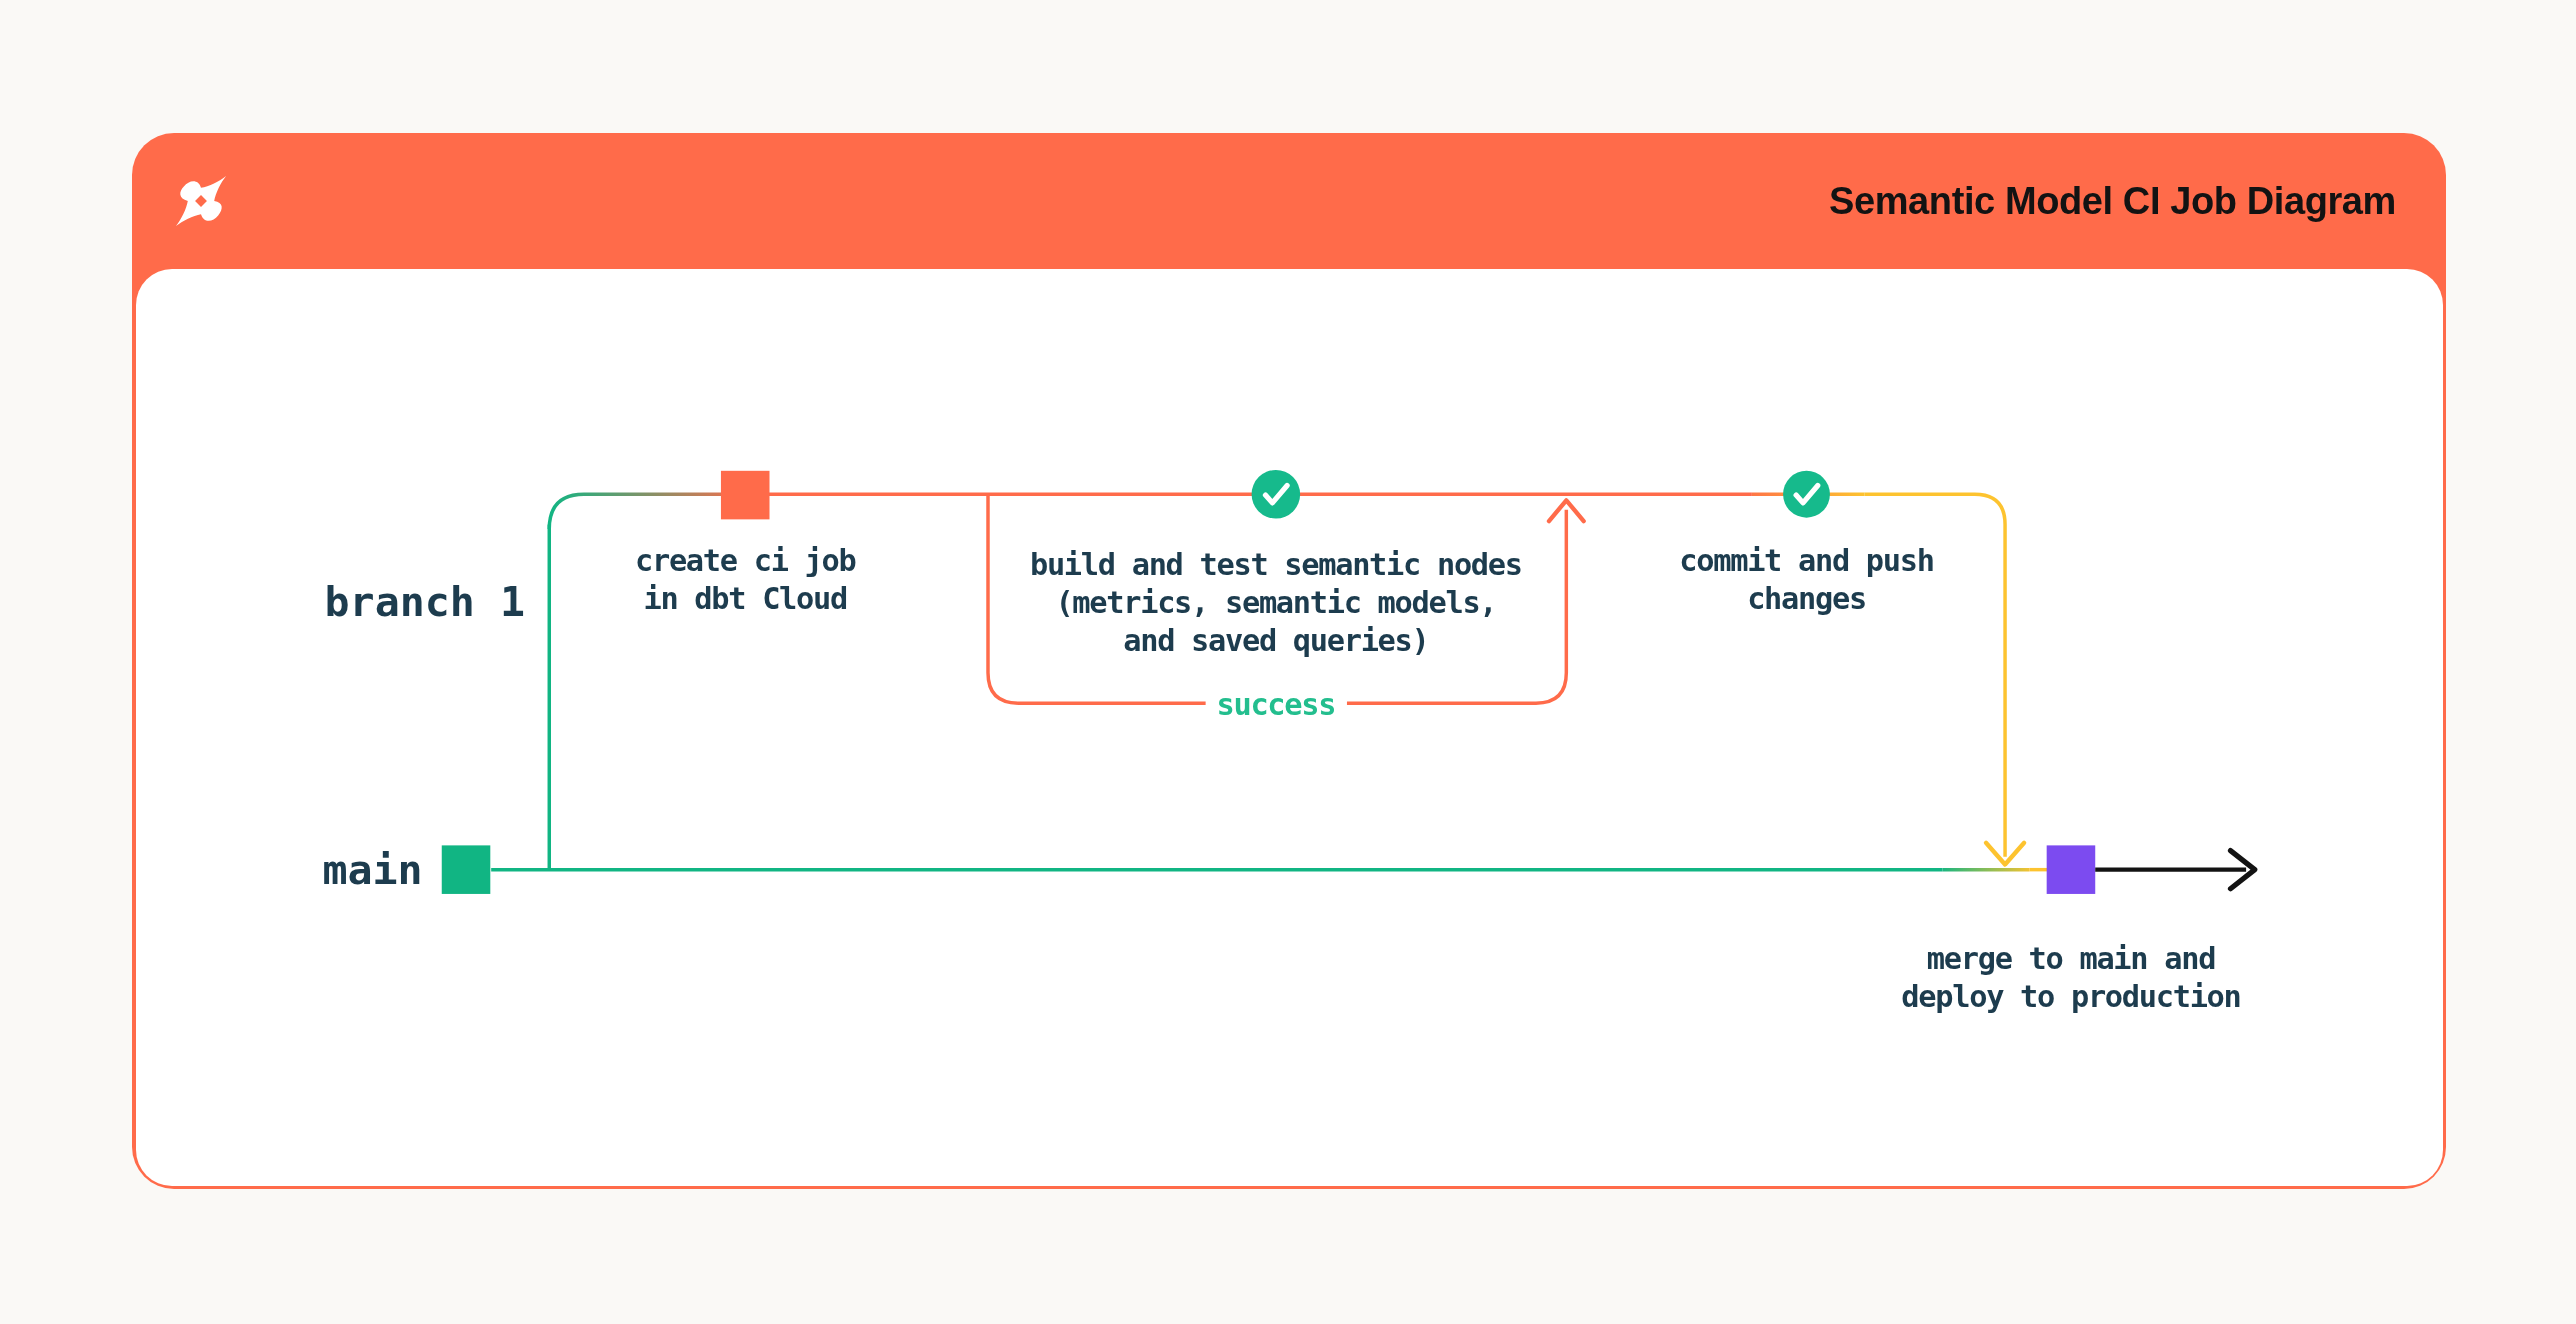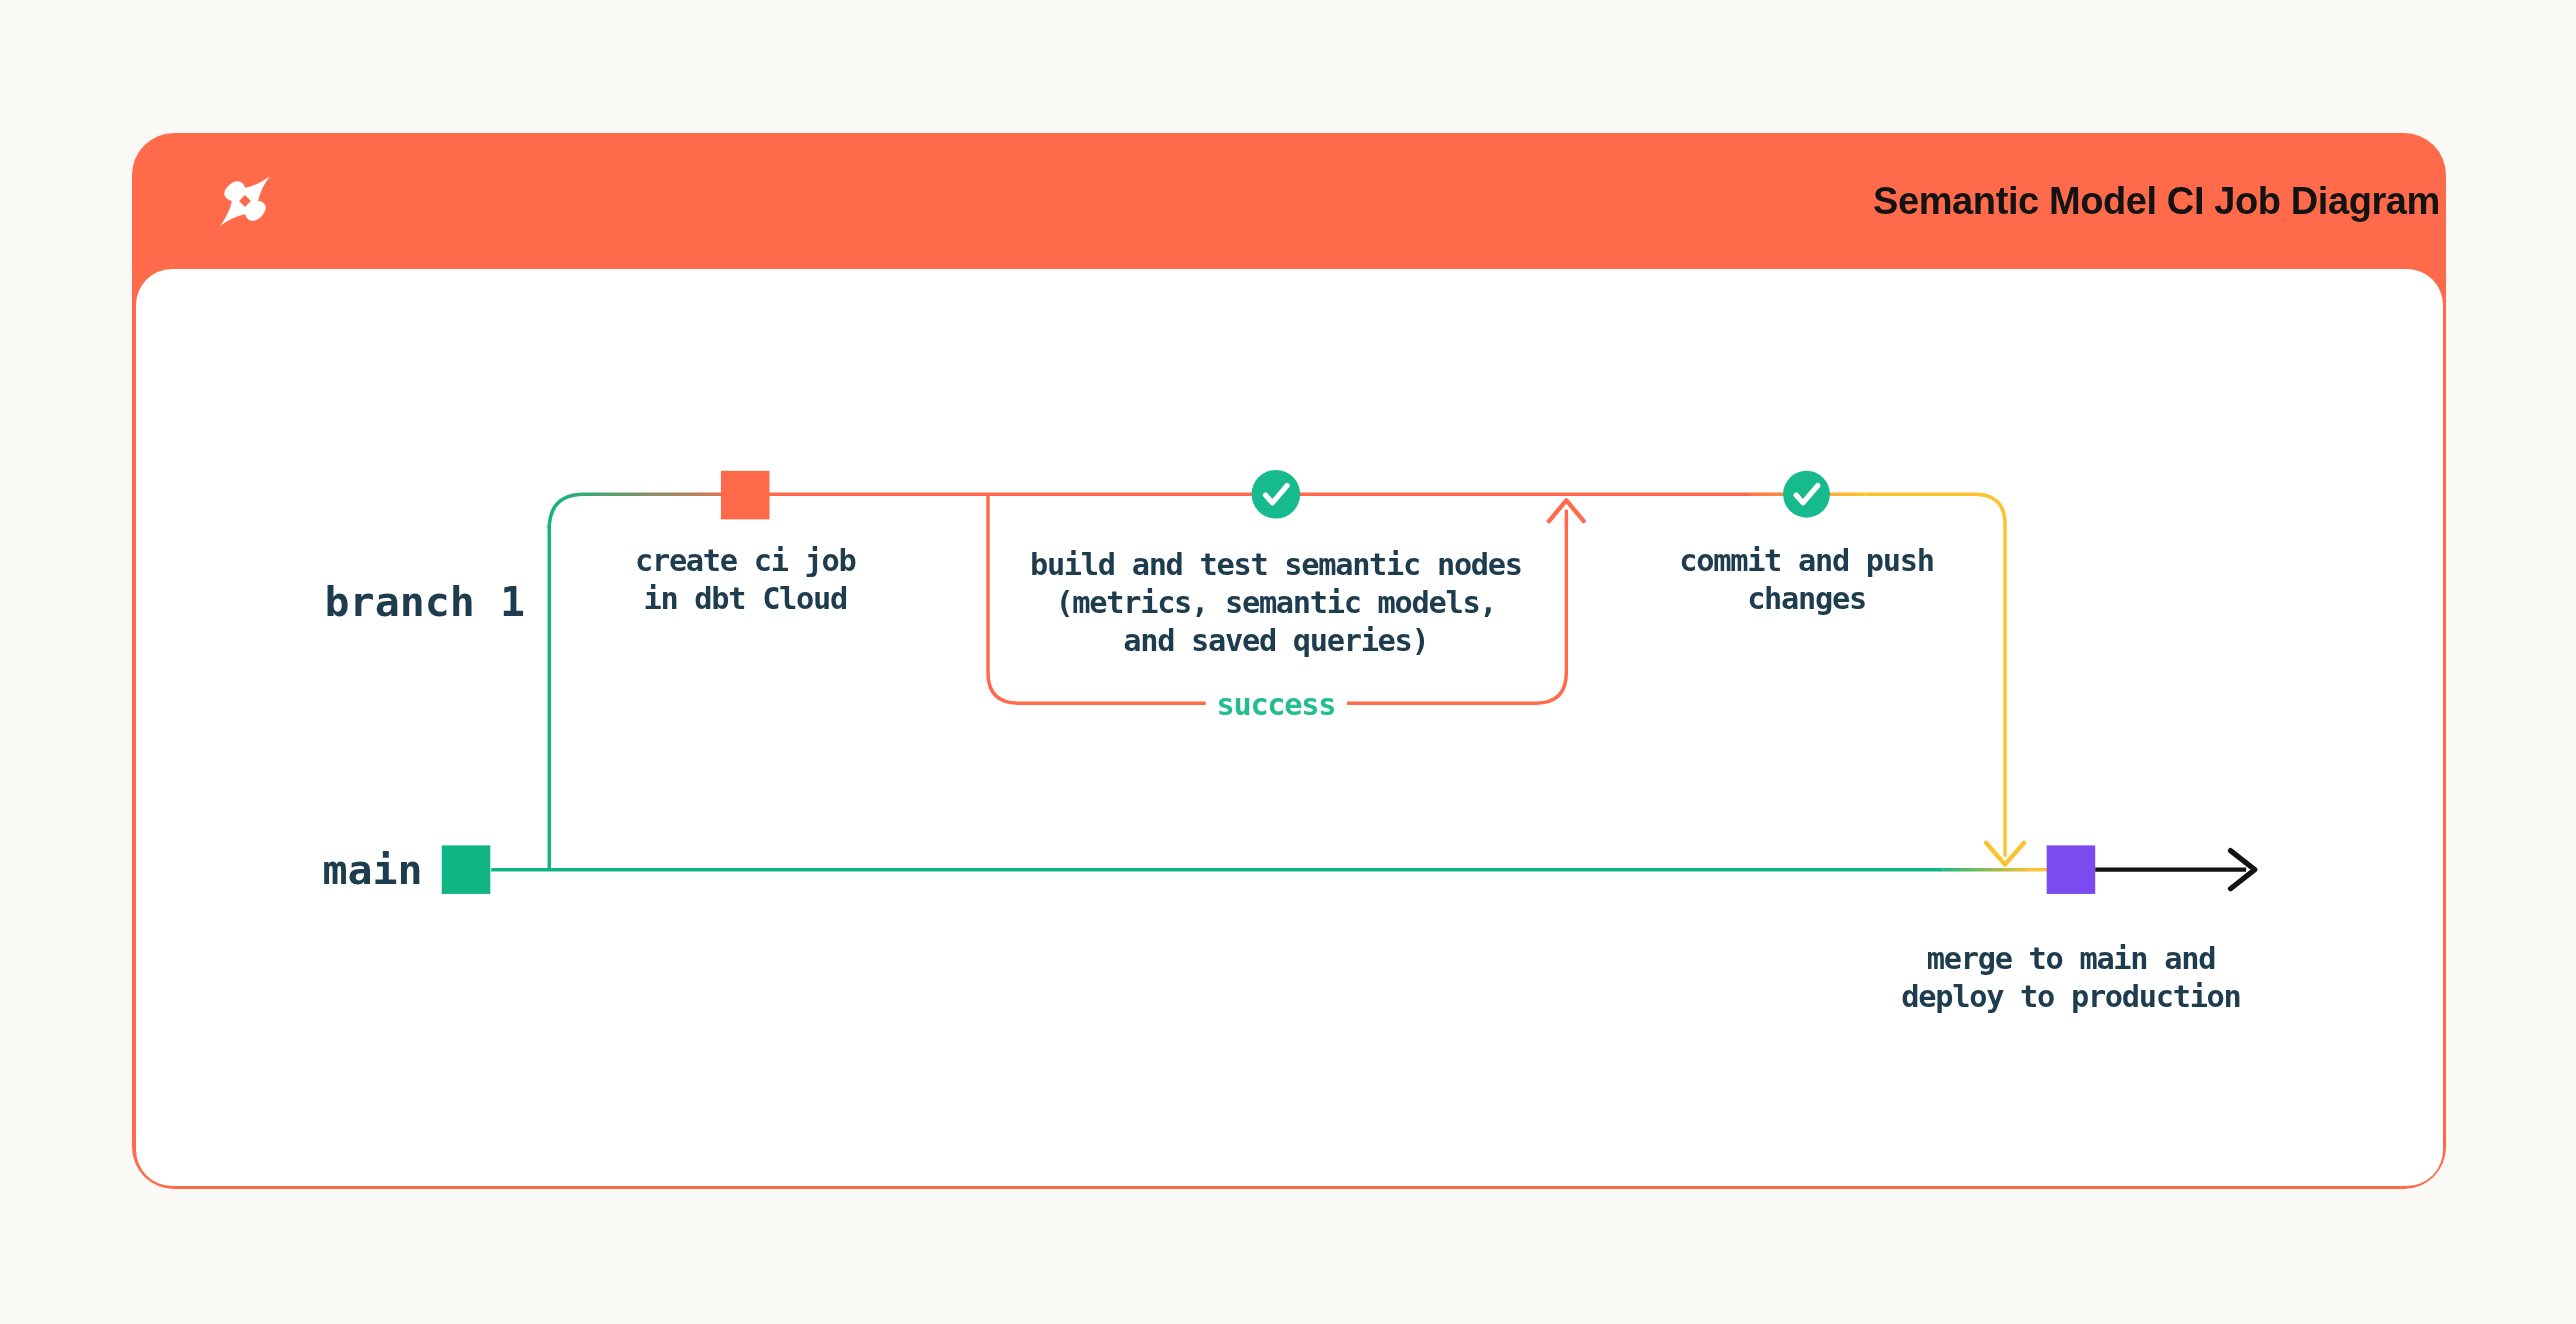--- a/index.html
+++ b/index.html
@@ -18,21 +18,20 @@
   }
   .card-inner {
     position:absolute; left:3.5px; right:3.5px; top:136px; bottom:3.5px;
     background:#FFFFFF;
     border-radius:36px;
   }
   .header-row {
     position:absolute; left:0; top:0; width:100%; height:136px;
     display:flex; align-items:center; justify-content:space-between;
     padding:0 50px 0 36px;
-    margin-left:44px;
   }
   .logo { width:66px; height:66px; display:block; }
   .header-title {
     font-size:38px; font-weight:bold; color:#131313;
     letter-spacing:-0.4px;
     white-space:nowrap;
   }
   svg.diagram {
     position:absolute; left:0; top:0; width:2576px; height:1324px;
   }

